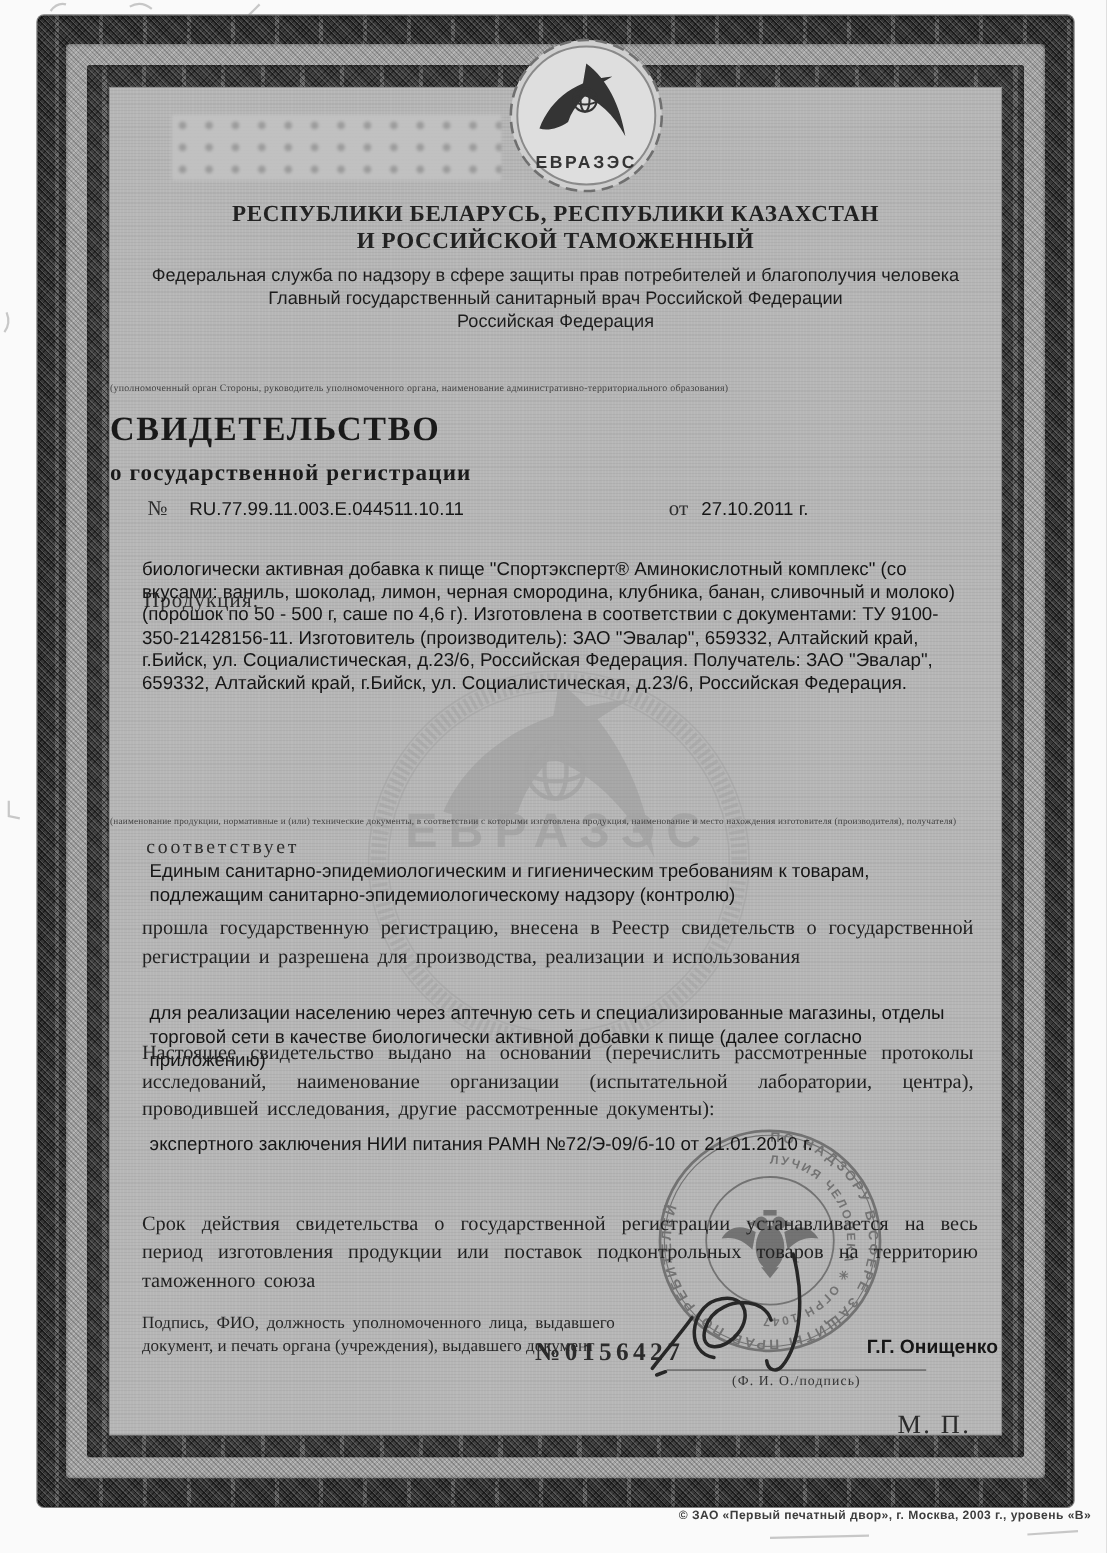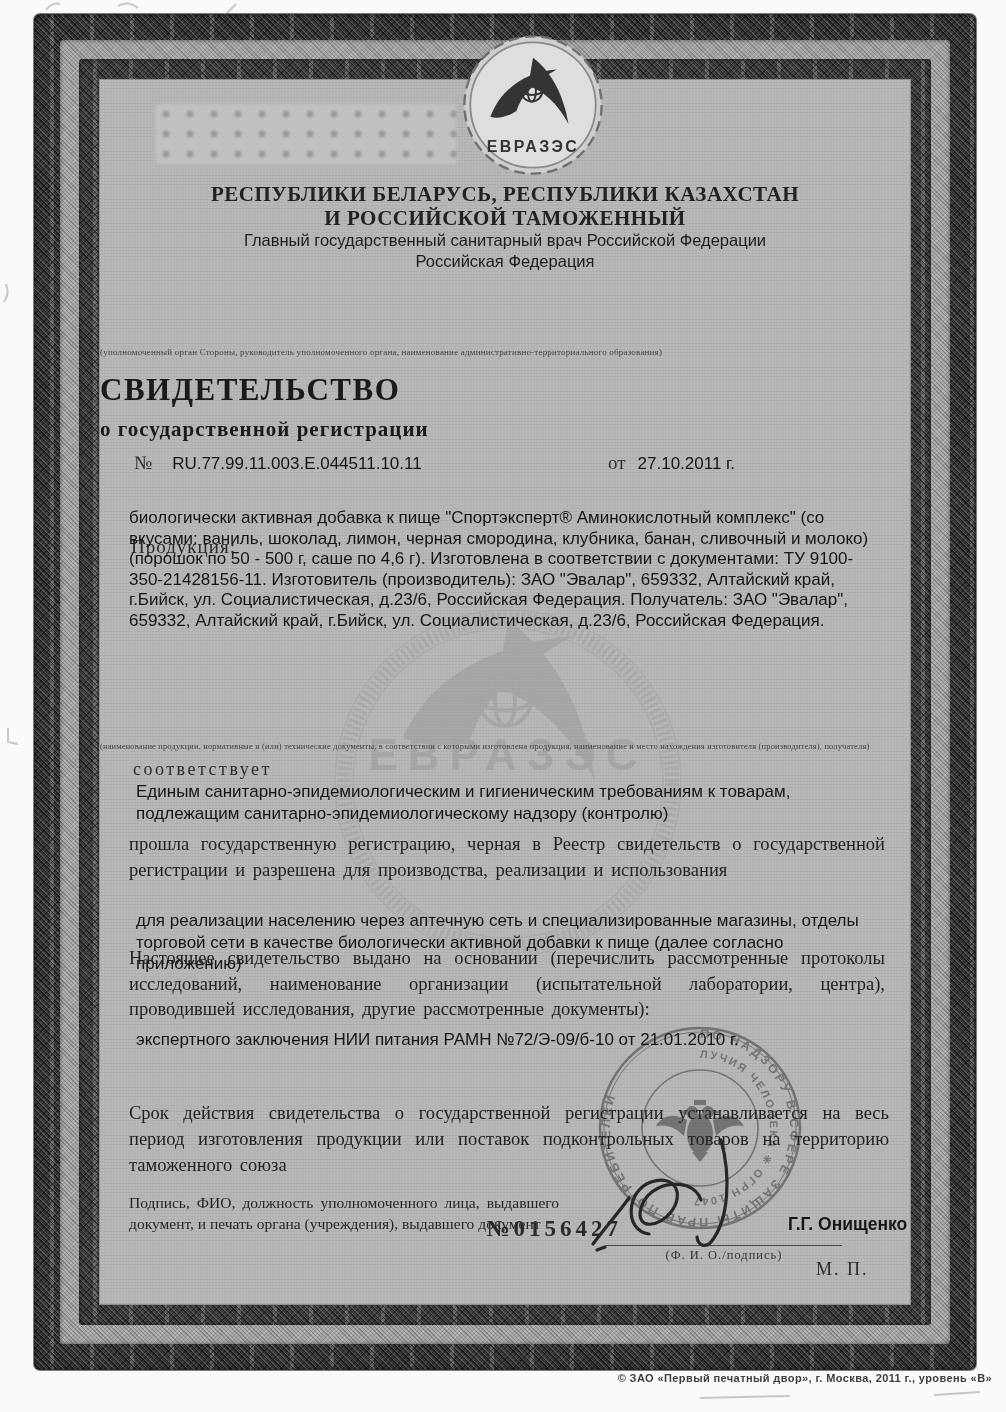--- a/index.html
+++ b/index.html
@@ -62,21 +62,21 @@
   .num-value{font-family:"Liberation Sans", sans-serif;font-size:17px;color:#161616;}
   .prod-label{font-size:19px;color:#2a2a2a;letter-spacing:1px;margin-top:48px;}
   .fill-sans{font-family:"Liberation Sans", sans-serif;font-size:17px;line-height:20.5px;color:#151515;}
   .tmpl-serif{font-size:18.5px;line-height:26px;color:#222;text-align:justify;word-spacing:3px;}
   .sootv{font-size:18px;letter-spacing:2.5px;color:#2c2c2c;}
   .small-serif{font-size:15.5px;line-height:21px;color:#262626;text-align:justify;}
   .signer{font-family:"Liberation Sans", sans-serif;font-size:17.5px;font-weight:600;color:#161616;}
   .sig-line{border-top:1.6px solid #4a4a4a;}
   .fio{font-size:12.5px;color:#333;text-align:center;letter-spacing:1px;}
   .doc-num{font-size:23px;font-weight:600;letter-spacing:4px;color:#2b2b2b;text-align:center;}
-  .mp{font-size:18px;color:#2b2b2b;letter-spacing:2px;}
+  .mp{font-size:24px;color:#2b2b2b;letter-spacing:2px;margin-top:24px;}
   .footer{
     position:absolute;right:14px;top:1372px;
     font-family:"Liberation Sans", sans-serif;font-size:11px;font-weight:bold;
     color:#3d3d3d;letter-spacing:.4px;
   }
   
   .emblem{position:absolute;left:362px;top:-46px;width:142px;height:142px;z-index:5;}
   .watermark{position:absolute;left:233px;top:528px;width:350px;height:350px;z-index:0;opacity:.42;}
   .seal{position:absolute;left:488px;top:936px;width:224px;height:224px;z-index:1;opacity:.6;}
   .signature{position:absolute;left:483px;top:1052px;width:210px;height:130px;z-index:4;}
@@ -142,20 +142,21 @@
               <ellipse cx="172" cy="92" rx="26" ry="10"></ellipse>
               <ellipse cx="172" cy="92" rx="10" ry="26"></ellipse>
             </g>
             <text x="175" y="162" text-anchor="middle" font-family="Liberation Sans, sans-serif" font-size="44" font-weight="bold" letter-spacing="10" fill="#8f8f8f" opacity=".95">ЕВРАЗЭС</text>
           </svg>
         </div>
 
         <div class="abs hdr z1" style="top:102px;left:0;">
           <div class="h-line">РЕСПУБЛИКИ БЕЛАРУСЬ, РЕСПУБЛИКИ КАЗАХСТАН</div>
           <div class="h-line">И РОССИЙСКОЙ ТАМОЖЕННЫЙ</div>
+          <div class="o-line o-gap">Федеральная служба по надзору в сфере защиты прав потребителей и благополучия человека</div>
           <div class="o-line">Главный государственный санитарный врач Российской Федерации</div>
           <div class="o-line">Российская Федерация</div>
         </div>
 
         <div class="abs tiny center z1" style="top:267px;left:0;width:100%;">(уполномоченный орган Стороны, руководитель уполномоченного органа, наименование административно-территориального образования)</div>
 
         <div class="abs title center z1" style="top:292px;left:0;width:100%;">СВИДЕТЕЛЬСТВО</div>
         <div class="abs subtitle center z1" style="top:337px;left:0;width:100%;">о государственной регистрации</div>
 
         <div class="abs z1" style="top:372px;left:34px;">
@@ -168,21 +169,21 @@
         </div>
 
         <div class="abs prod-label z1" style="top:408px;left:31px;">Продукция:</div>
         <div class="abs fill-sans z1" style="top:428px;left:29px;width:754px;">биологически активная добавка к пище "Спортэксперт® Аминокислотный комплекс" (со вкусами: ваниль, шоколад, лимон, черная смородина, клубника, банан, сливочный и молоко) (порошок по 50 - 500 г, саше по 4,6 г). Изготовлена в соответствии с документами: ТУ 9100-350-21428156-11. Изготовитель (производитель): ЗАО "Эвалар", 659332, Алтайский край, г.Бийск, ул. Социалистическая, д.23/6, Российская Федерация.  Получатель: ЗАО "Эвалар", 659332, Алтайский край, г.Бийск, ул. Социалистическая, д.23/6, Российская Федерация.</div>
 
         <div class="abs tiny center z1" style="top:662px;left:0;width:100%;font-size:8.4px;">(наименование продукции, нормативные и (или) технические документы, в соответствии с которыми изготовлена продукция, наименование и место нахождения изготовителя (производителя), получателя)</div>
 
         <div class="abs sootv z1" style="top:679px;left:33px;">соответствует</div>
         <div class="abs fill-sans z1" style="top:701px;left:36px;width:742px;line-height:21.5px;">Единым санитарно-эпидемиологическим и гигиеническим требованиям к товарам, подлежащим санитарно-эпидемиологическому надзору (контролю)</div>
 
-        <div class="abs tmpl-serif z1" style="top:751px;left:29px;width:756px;">прошла государственную регистрацию, черная в Реестр свидетельств о государственной регистрации и разрешена для производства, реализации и использования</div>
+        <div class="abs tmpl-serif z1" style="top:751px;left:29px;width:756px;">прошла государственную регистрацию, внесена в Реестр свидетельств о государственной регистрации и разрешена для производства, реализации и использования</div>
         <div class="abs fill-sans z1" style="top:830px;left:36px;width:748px;line-height:21.5px;">для реализации населению через аптечную сеть и специализированные магазины, отделы торговой сети в качестве биологически активной добавки к пище (далее согласно приложению)</div>
 
         <div class="abs tmpl-serif z1" style="top:866px;left:29px;width:756px;line-height:25.5px;">Настоящее свидетельство выдано на основании (перечислить рассмотренные протоколы исследований, наименование организации (испытательной лаборатории, центра), проводившей исследования, другие рассмотренные документы):</div>
         <div class="abs fill-sans z1" style="top:950px;left:36px;width:748px;">экспертного заключения НИИ питания РАМН №72/Э-09/б-10 от 21.01.2010 г.</div>
 
         <div class="seal">
           <svg viewBox="0 0 224 224" width="224" height="224">
             <defs>
               <path id="sealOuter" d="M112,22 a90,90 0 1,1 -0.1,0"></path>
               <path id="sealInner" d="M112,42 a70,70 0 1,1 -0.1,0"></path>
@@ -233,13 +234,13 @@
 
         <div class="abs doc-num z1" style="top:1136px;left:308px;width:214px;text-align:right;">№0156427</div>
 
         <div class="abs mp z1" style="top:1179px;left:716px;">М. П.</div>
 
       </div>
     </div>
   </div>
 </div>
 
-<div class="footer">© ЗАО «Первый печатный двор»,  г. Москва,  2011 г., уровень «В»</div>
+<div class="footer">© ЗАО «Первый печатный двор»,  г. Москва,  2003 г., уровень «В»</div>
 
 </body></html>

